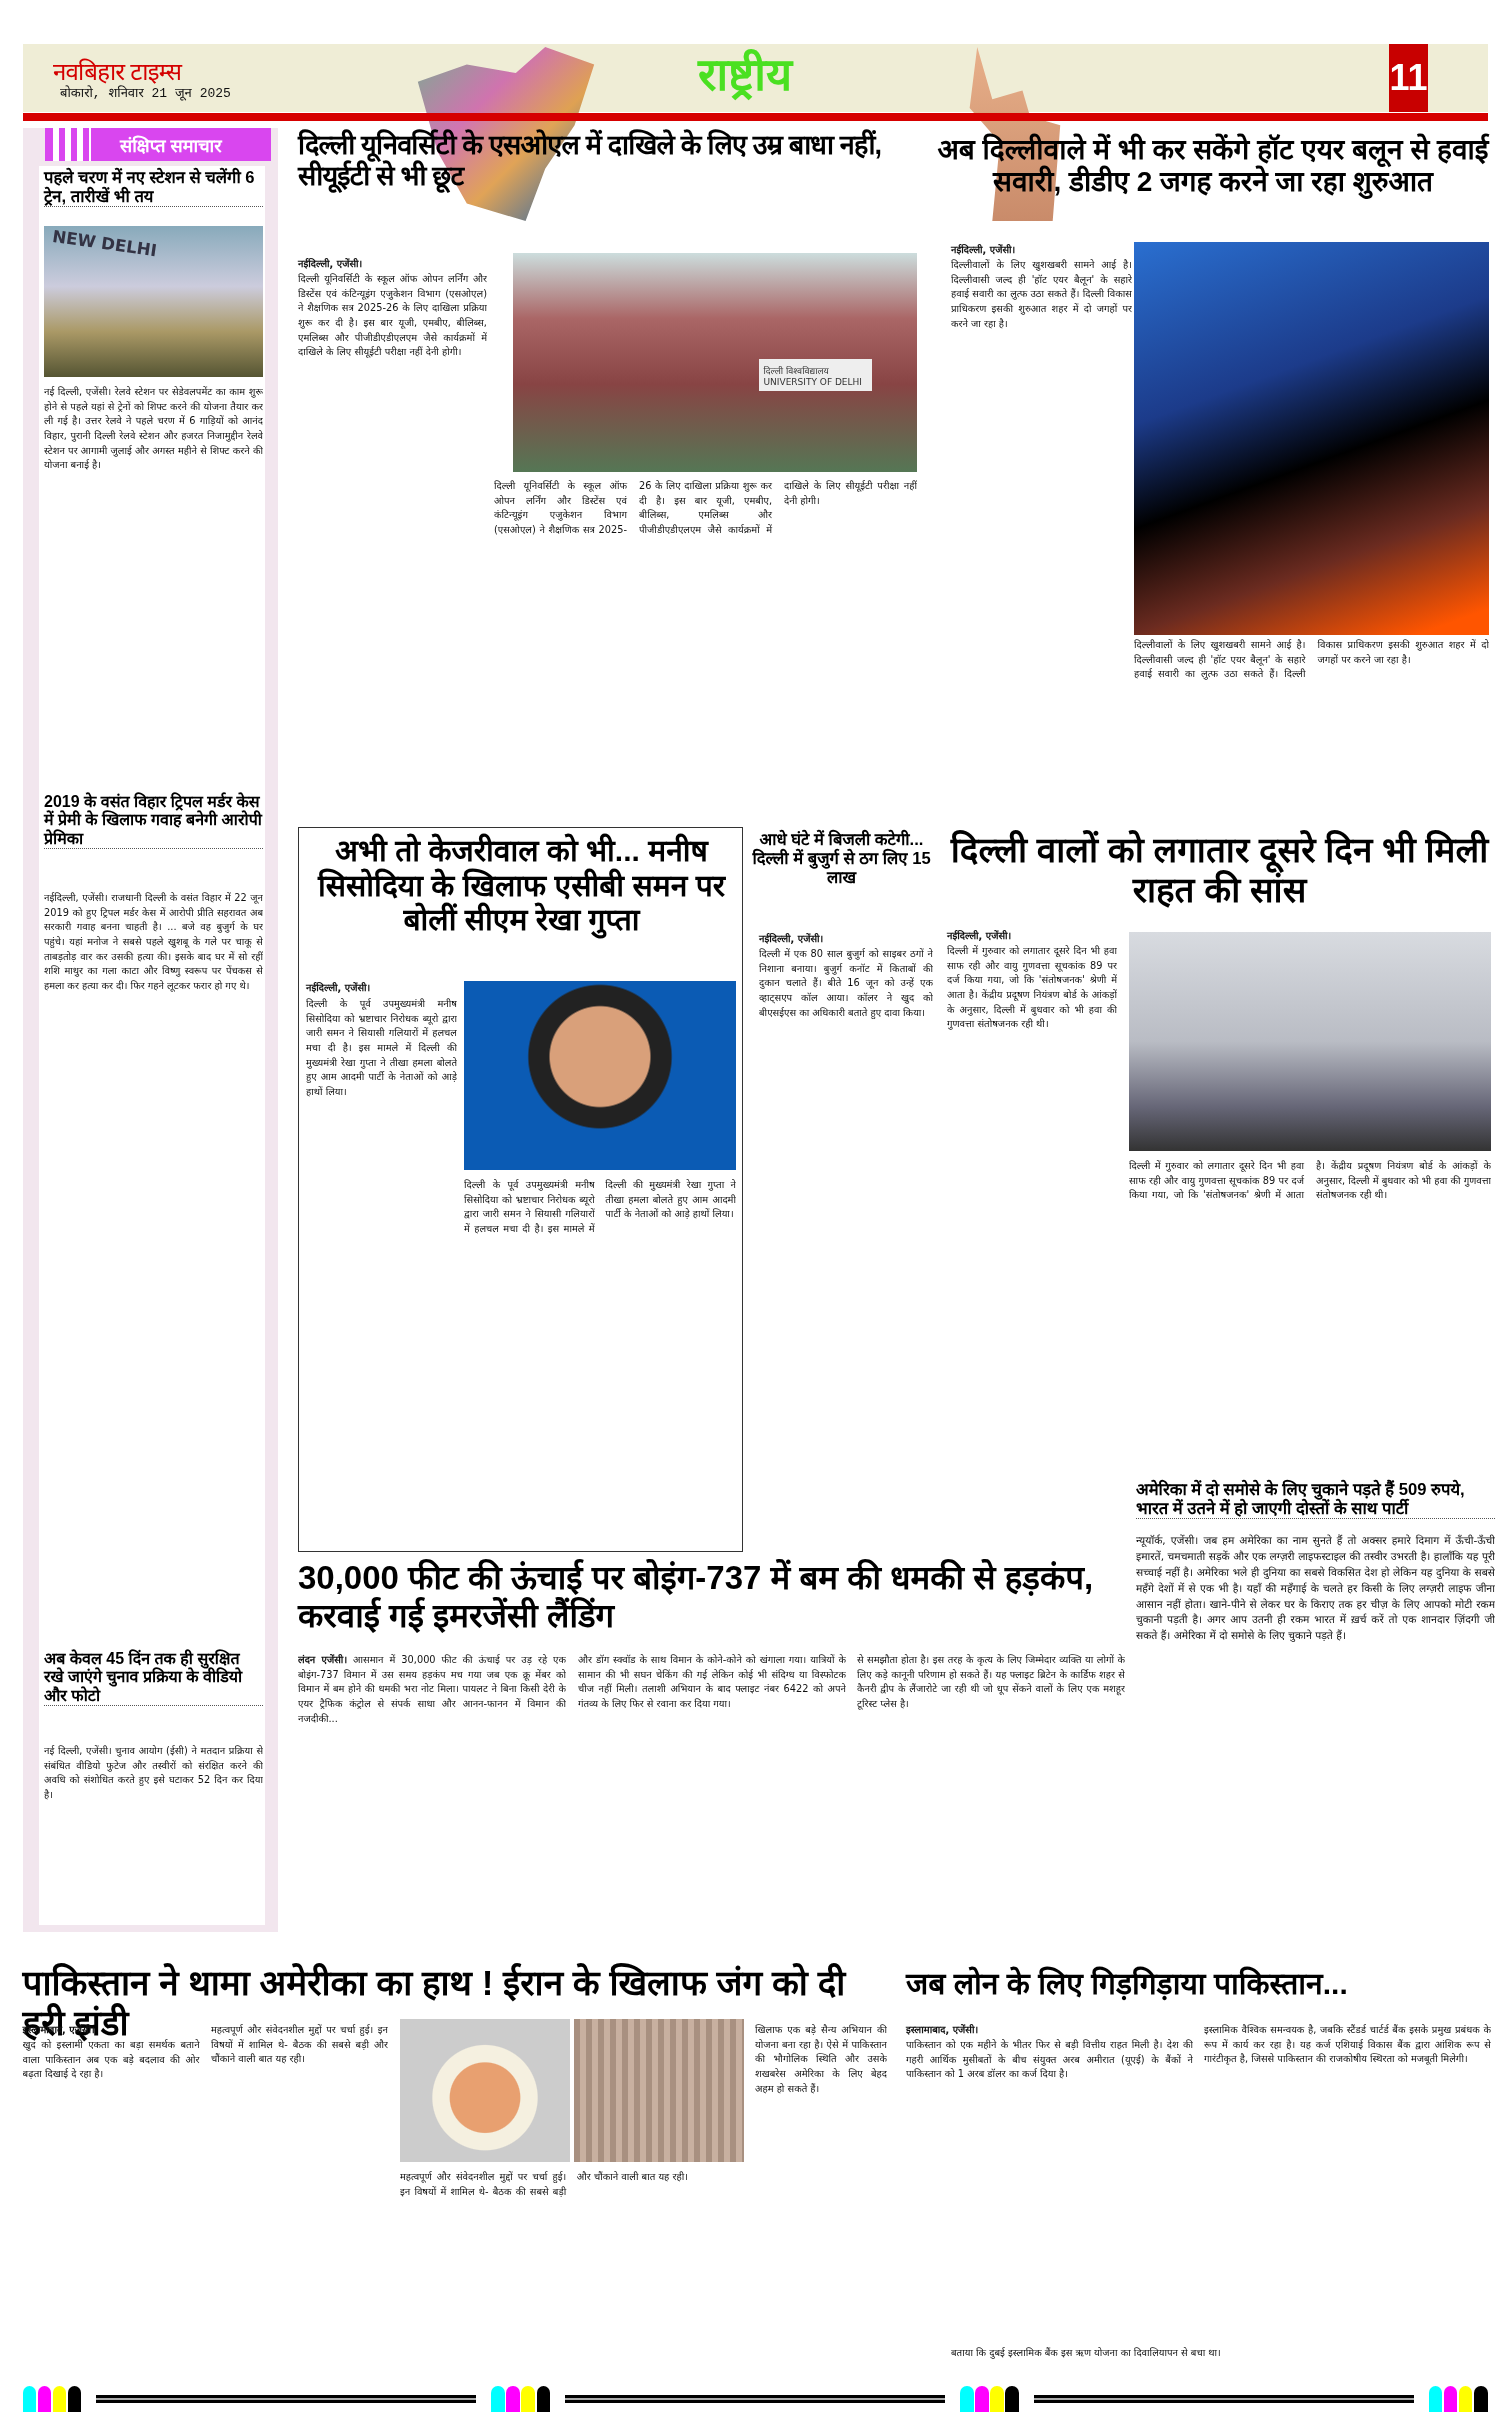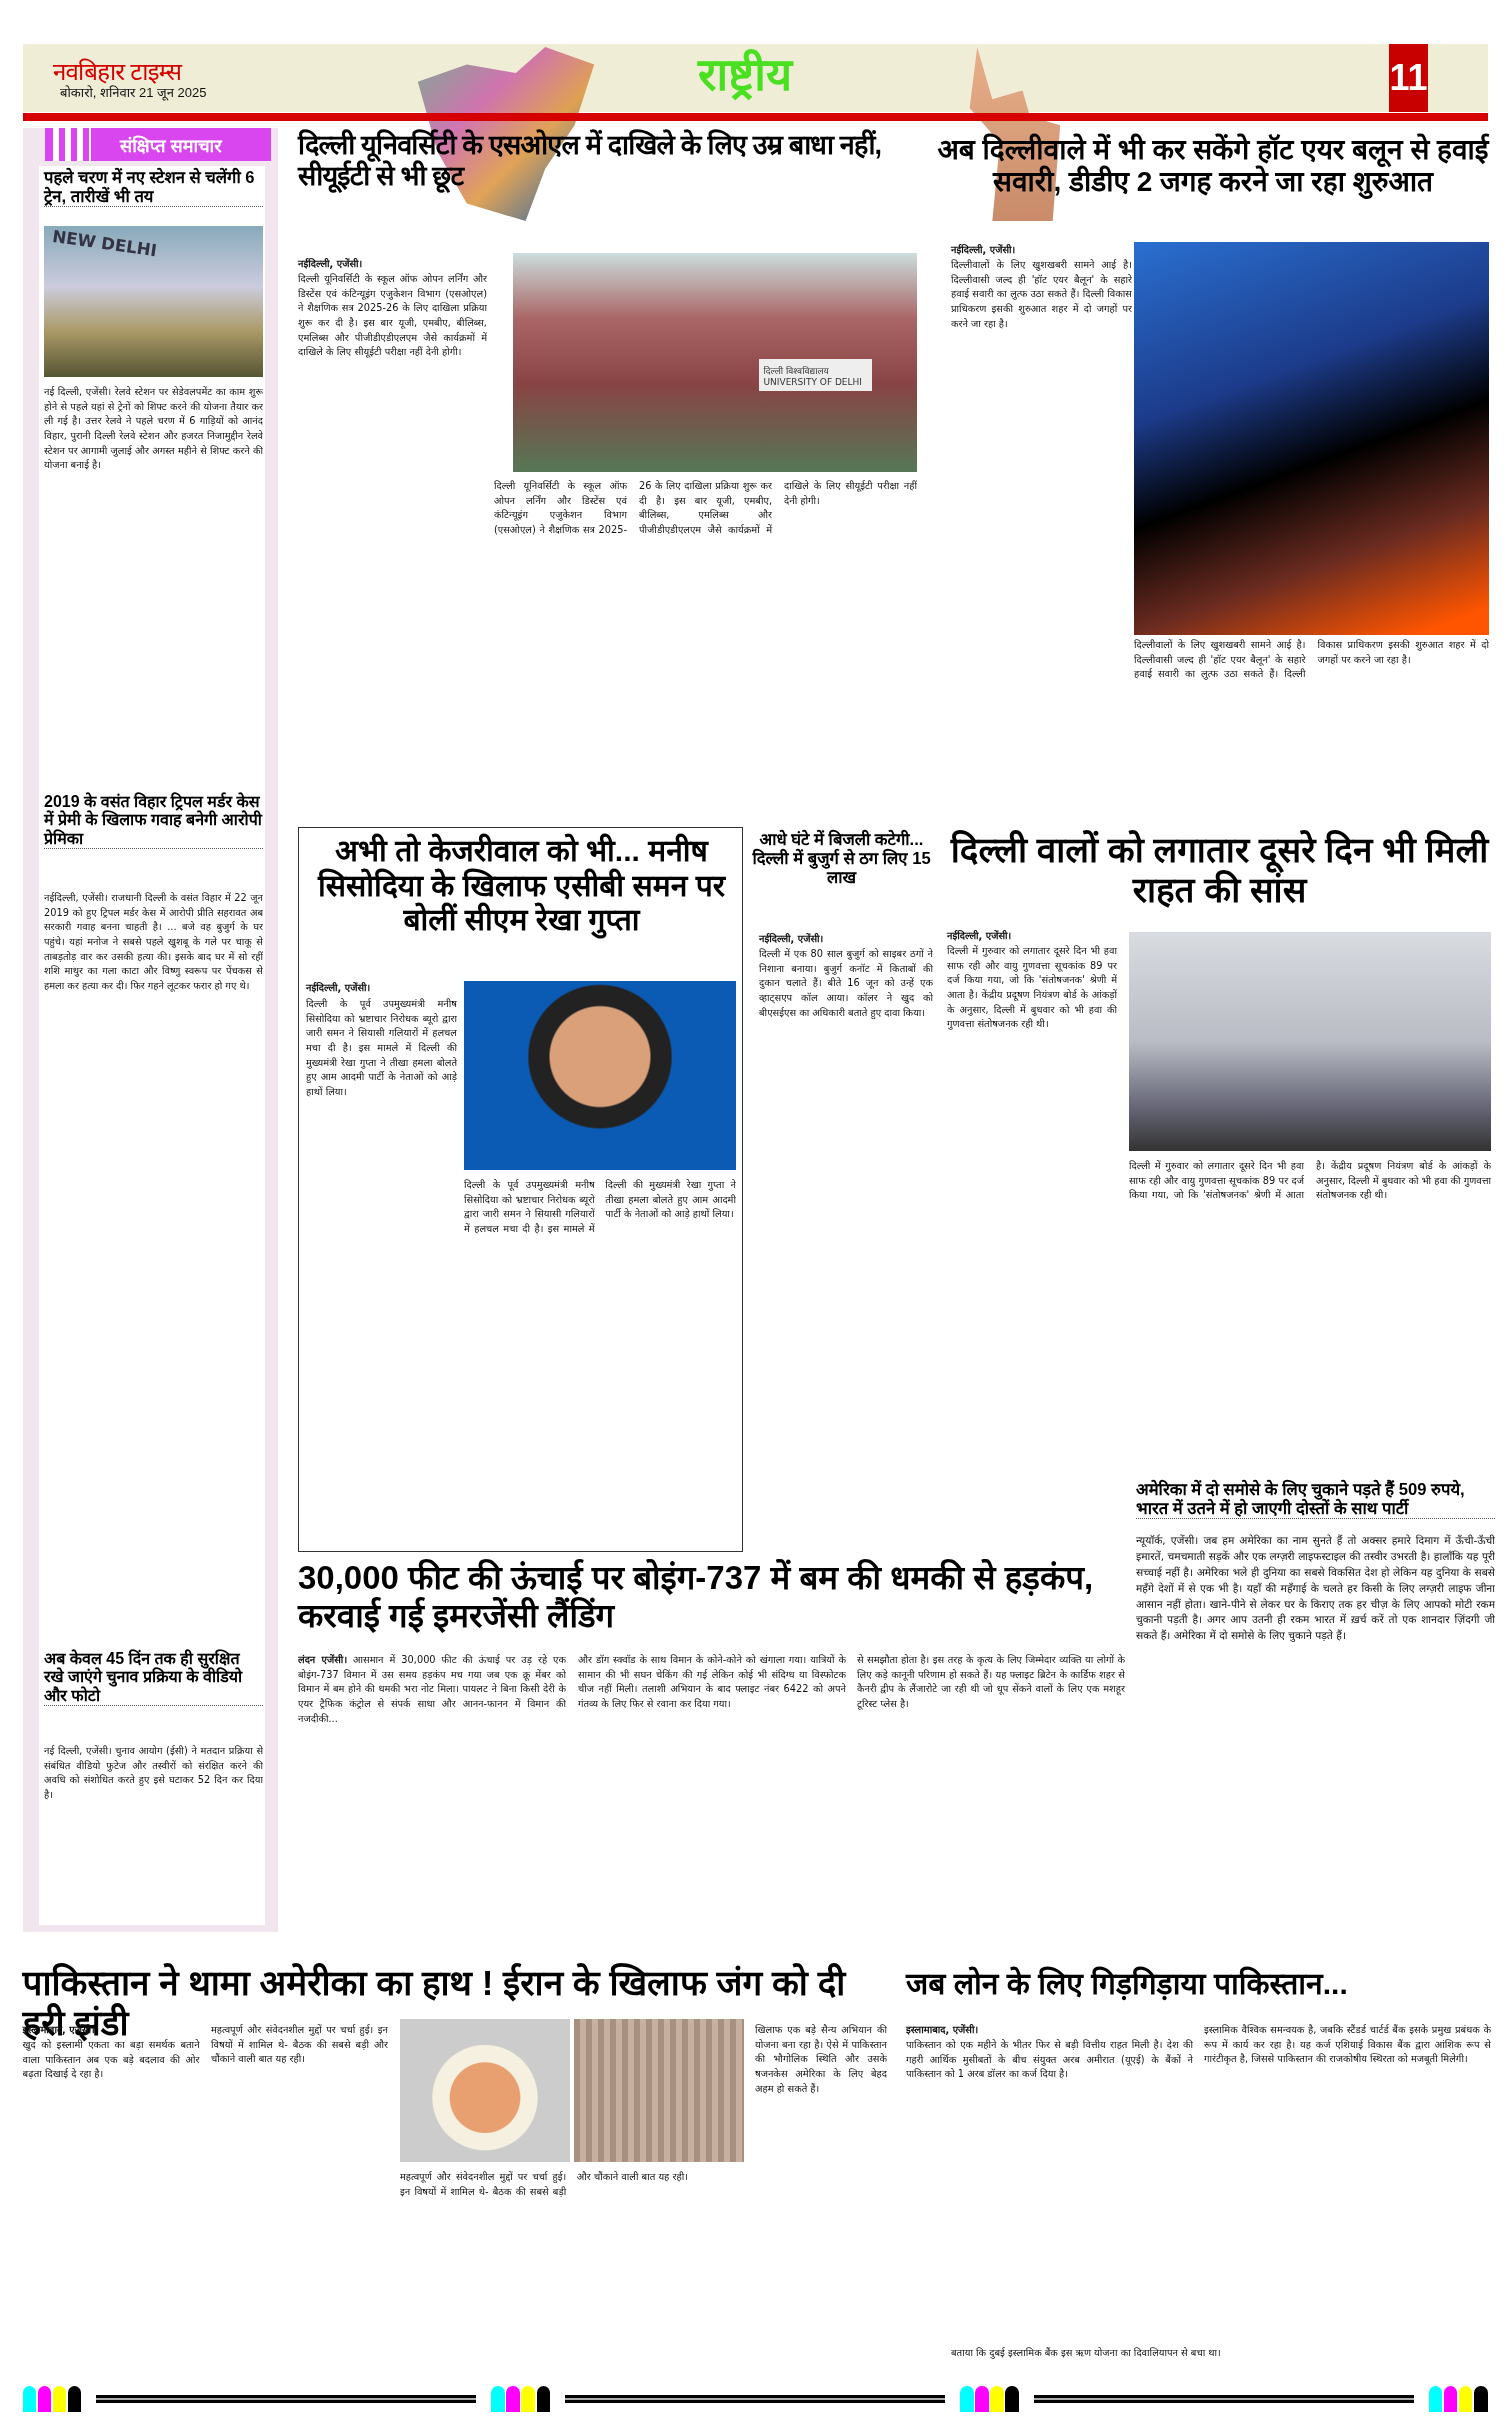--- a/index.html
+++ b/index.html
@@ -1,21 +1,21 @@
 <!DOCTYPE html>
 <html style="font-size:12px"><head>
 <meta charset="utf-8">
 <style>
 *{box-sizing:border-box;margin:0;padding:0}
 body{width:1510px;height:2426px;background:#fff;font-family:"DejaVu Sans",sans-serif;color:#111;position:relative;overflow:hidden}
 .abs{position:absolute}
 .masthead{left:22.6px;top:44px;width:1465px;height:68px;background:#efedd6}
 .redbar{left:22.6px;top:113px;width:1465px;height:7.5px;background:#d60000}
 .brand{left:53px;top:54px;color:#d40000;font-family:"Liberation Sans",sans-serif;font-weight:normal;font-size:24px;letter-spacing:-0.8px}
-.dateline{left:60px;top:83px;font-size:13px;font-family:Liberation Sans, sans-serif}
+.dateline{left:60px;top:83px;font-size:13px;font-family:Liberation Mono, monospace}
 .mapimg{left:408px;top:47px;width:196px;height:174px;background:linear-gradient(135deg,#6a8 0%,#c6a 35%,#d94 60%,#468 85%);clip-path:polygon(5% 20%,30% 10%,55% 15%,70% 0%,95% 10%,85% 45%,70% 70%,60% 100%,30% 90%,15% 60%);opacity:.9}
 .section{left:698px;top:42px;color:#4ae021;font-family:"Liberation Sans",sans-serif;font-weight:bold;font-size:45px}
 .statue{left:947px;top:47px;width:151px;height:174px;background:linear-gradient(180deg,#e8b08a,#c98b6a);clip-path:polygon(20% 0,30% 30%,50% 25%,55% 40%,75% 45%,70% 100%,30% 100%,35% 55%,15% 35%)}
 .pageno{left:1389px;top:44px;width:39px;height:68px;background:#c80000;color:#fff;font-weight:bold;font-size:36px;text-align:center;line-height:68px;font-family:"Liberation Sans",sans-serif}
 .h{font-family:"Liberation Sans",sans-serif;font-weight:bold;color:#000;line-height:1.15}
 .body{font-size:9.8px;line-height:1.5;text-align:justify;color:#111}
 .body b{font-weight:bold}
 .sidebar{left:22.6px;top:128px;width:255px;height:1804px;background:#f2e6ee}
 .sideinner{left:39px;top:166px;width:226px;background:#fff;height:1759px}
 .cyanhdr{left:45px;top:128px;width:226px;height:33px;background:#d946ef}
@@ -98,21 +98,21 @@
 <div class="abs h dots" style="left:1136px;top:1480px;width:359px;font-size:16.6px">अमेरिका में दो समोसे के लिए चुकाने पड़ते हैं 509 रुपये, भारत में उतने में हो जाएगी दोस्तों के साथ पार्टी</div>
 <div class="abs body" style="left:1136px;top:1533px;width:359px;height:408px;overflow:hidden;font-size:10.6px">न्यूयॉर्क, एजेंसी। जब हम अमेरिका का नाम सुनते हैं तो अक्सर हमारे दिमाग में ऊँची-ऊँची इमारतें, चमचमाती सड़कें और एक लग्ज़री लाइफस्टाइल की तस्वीर उभरती है। हालाँकि यह पूरी सच्चाई नहीं है। अमेरिका भले ही दुनिया का सबसे विकसित देश हो लेकिन यह दुनिया के सबसे महँगे देशों में से एक भी है। यहाँ की महँगाई के चलते हर किसी के लिए लग्ज़री लाइफ जीना आसान नहीं होता। खाने-पीने से लेकर घर के किराए तक हर चीज़ के लिए आपको मोटी रकम चुकानी पड़ती है। अगर आप उतनी ही रकम भारत में ख़र्च करें तो एक शानदार ज़िंदगी जी सकते हैं। अमेरिका में दो समोसे के लिए चुकाने पड़ते हैं।</div>
 
 <div class="abs h" style="left:22.6px;top:1963px;width:853px;font-size:35px">पाकिस्तान ने थामा अमेरीका का हाथ ! ईरान के खिलाफ जंग को दी हरी झंडी</div>
 <div class="abs body" style="left:22.6px;top:2023px;width:177px;font-weight:bold">इस्लामाबाद, एजेंसी।</div>
 <div class="abs body" style="left:22.6px;top:2038px;width:177px;height:332px;overflow:hidden">खुद को इस्लामी एकता का बड़ा समर्थक बताने वाला पाकिस्तान अब एक बड़े बदलाव की ओर बढ़ता दिखाई दे रहा है।</div>
 <div class="abs body" style="left:211px;top:2023px;width:177px;height:347px;overflow:hidden">महत्वपूर्ण और संवेदनशील मुद्दों पर चर्चा हुई। इन विषयों में शामिल थे- बैठक की सबसे बड़ी और चौंकाने वाली बात यह रही।</div>
 <div class="abs photo" style="left:400px;top:2019px;width:170px;height:143px;background:radial-gradient(circle at 50% 55%,#e8a070 0 30%,#f5f0e0 31% 45%,#ccc 46%)"></div>
 <div class="abs photo" style="left:574px;top:2019px;width:170px;height:143px;background:repeating-linear-gradient(90deg,#a89080 0 6px,#c8b0a0 6px 12px)"></div>
 <div class="abs body" style="left:400px;top:2170px;width:343px;height:200px;column-count:2;column-gap:10.6px;overflow:hidden">महत्वपूर्ण और संवेदनशील मुद्दों पर चर्चा हुई। इन विषयों में शामिल थे- बैठक की सबसे बड़ी और चौंकाने वाली बात यह रही।</div>
-<div class="abs body" style="left:755px;top:2023px;width:132px;height:347px;overflow:hidden">खिलाफ एक बड़े सैन्य अभियान की योजना बना रहा है। ऐसे में पाकिस्तान की भौगोलिक स्थिति और उसके षजनकेस अमेरिका के लिए बेहद अहम हो सकते हैं।</div>
+<div class="abs body" style="left:755px;top:2023px;width:132px;height:347px;overflow:hidden">खिलाफ एक बड़े सैन्य अभियान की योजना बना रहा है। ऐसे में पाकिस्तान की भौगोलिक स्थिति और उसके शखबरेस अमेरिका के लिए बेहद अहम हो सकते हैं।</div>
 
 <div class="abs h" style="left:906px;top:1967px;width:589px;font-size:30px">जब लोन के लिए गिड़गिड़ाया पाकिस्तान...</div>
 <div class="abs body" style="left:906px;top:2023px;width:287px;font-weight:bold">इस्लामाबाद, एजेंसी।</div>
 <div class="abs body" style="left:906px;top:2038px;width:287px;height:317px;overflow:hidden">पाकिस्तान को एक महीने के भीतर फिर से बड़ी वित्तीय राहत मिली है। देश की गहरी आर्थिक मुसीबतों के बीच संयुक्त अरब अमीरात (यूएई) के बैंकों ने पाकिस्तान को 1 अरब डॉलर का कर्ज दिया है।</div>
 <div class="abs body" style="left:1204px;top:2023px;width:287px;height:332px;overflow:hidden">इस्लामिक वैश्विक समन्वयक है, जबकि स्टैंडर्ड चार्टर्ड बैंक इसके प्रमुख प्रबंधक के रूप में कार्य कर रहा है। यह कर्ज एशियाई विकास बैंक द्वारा आंशिक रूप से गारंटीकृत है, जिससे पाकिस्तान की राजकोषीय स्थिरता को मजबूती मिलेगी।</div>
 <div class="abs body" style="left:951px;top:2346px;width:453px">बताया कि दुबई इस्लामिक बैंक इस ऋण योजना का दिवालियापन से बचा था।</div>
 
 <div class="abs" style="left:22.6px;top:2386px;width:1465px;display:flex;align-items:center;gap:15px">
   <div class="cmyk">
       <i class="c0" style="background: rgb(0, 255, 255);"></i>

